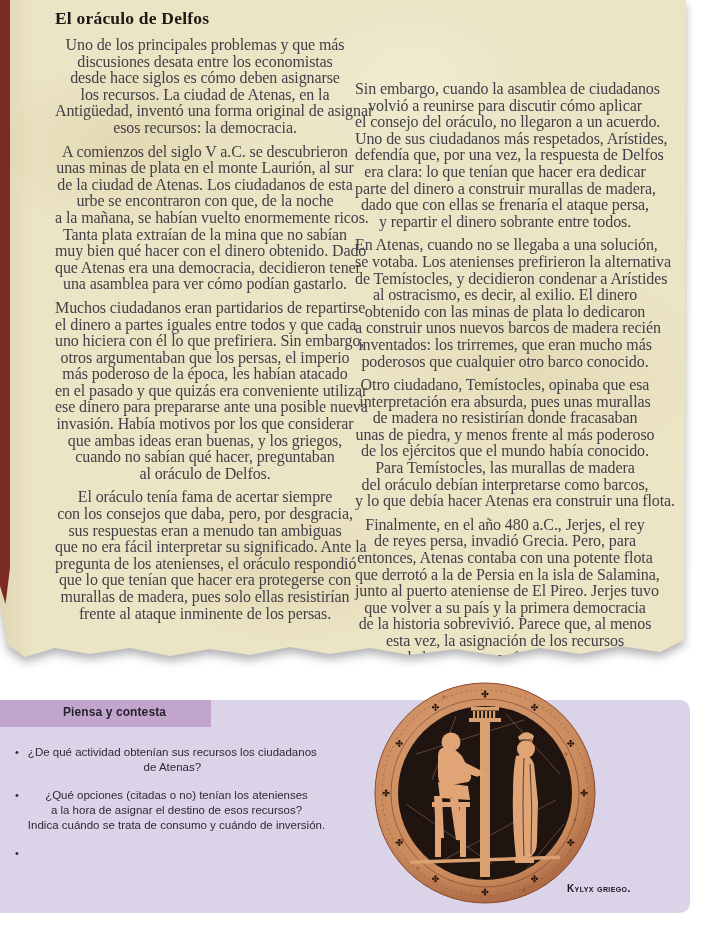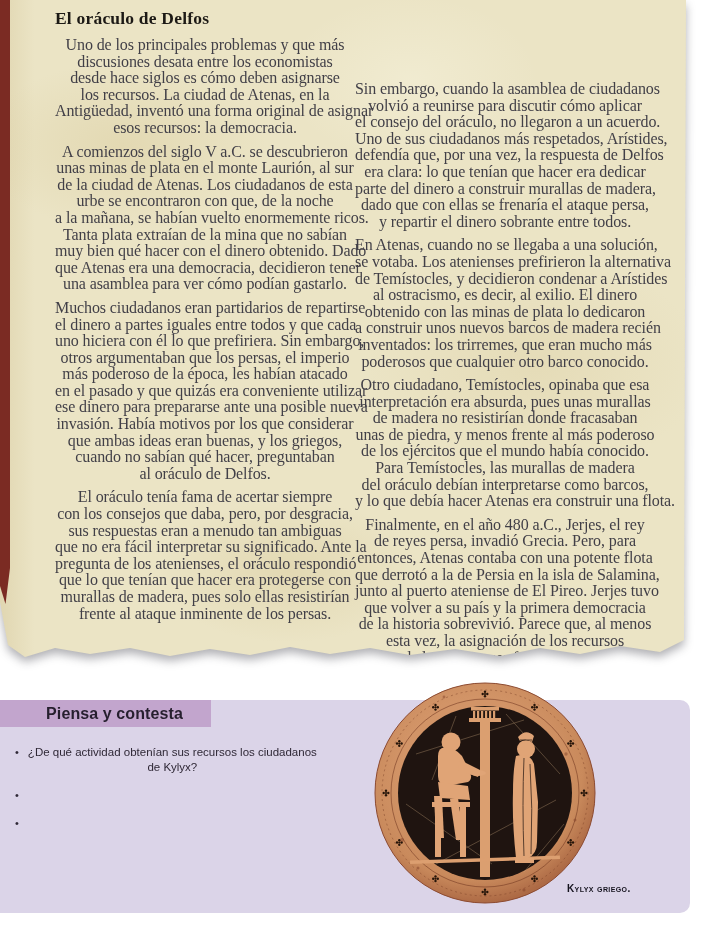--- a/index.html
+++ b/index.html
@@ -50,21 +50,21 @@
 
   
   .activity-panel {
     position:absolute; left:0; top:700px; width:690px; height:213px;
     background:#dbd4e8; border-radius:0 10px 10px 0;
     font-family:"Liberation Sans", sans-serif;
   }
   .activity-header {
     position:absolute; left:0; top:0; width:211px; height:27px;
     background:#c2a5cd;
-    font-size:16px; font-weight:bold; color:#261f2e;
+    font-size:12px; font-weight:bold; color:#261f2e;
     padding:5px 0 0 18px; letter-spacing:.1px;
   }
   .question-list { position:absolute; left:15px; top:45px; width:350px; list-style:none; }
   .question-item { display:flex; gap:9px; margin-bottom:13px; }
   .bullet-icon { font-size:11px; line-height:15px; color:#2f2836; }
   .q-text {
     white-space:pre; font-size:11.5px; line-height:15px; color:#2f2836;
   }
   .kylix { position:absolute; left:374px; top:-18px; width:222px; height:222px; }
   .kylix-caption {
@@ -159,24 +159,27 @@
     </div>
   </div>
 
   <div class="activity-panel">
     <div class="activity-header">Piensa y contesta</div>
 
     <ul class="question-list">
       <li class="question-item">
         <span class="bullet-icon">•</span>
         <span class="q-text">¿De qué actividad obtenían sus recursos los ciudadanos
-de Kylyx?</span>
+de Atenas?</span>
       </li>
       <li class="question-item">
         <span class="bullet-icon">•</span>
+        <span class="q-text">¿Qué opciones (citadas o no) tenían los atenienses
+a la hora de asignar el destino de esos recursos?
+Indica cuándo se trata de consumo y cuándo de inversión.</span>
       </li>
       <li class="question-item">
         <span class="bullet-icon">•</span>
       </li>
     </ul>
 
     <svg class="kylix" viewBox="0 0 222 222" aria-hidden="true">
       <defs>
         <radialGradient id="rimGrad" cx="45%" cy="40%" r="60%">
           <stop offset="55%" stop-color="#d29467"></stop>

